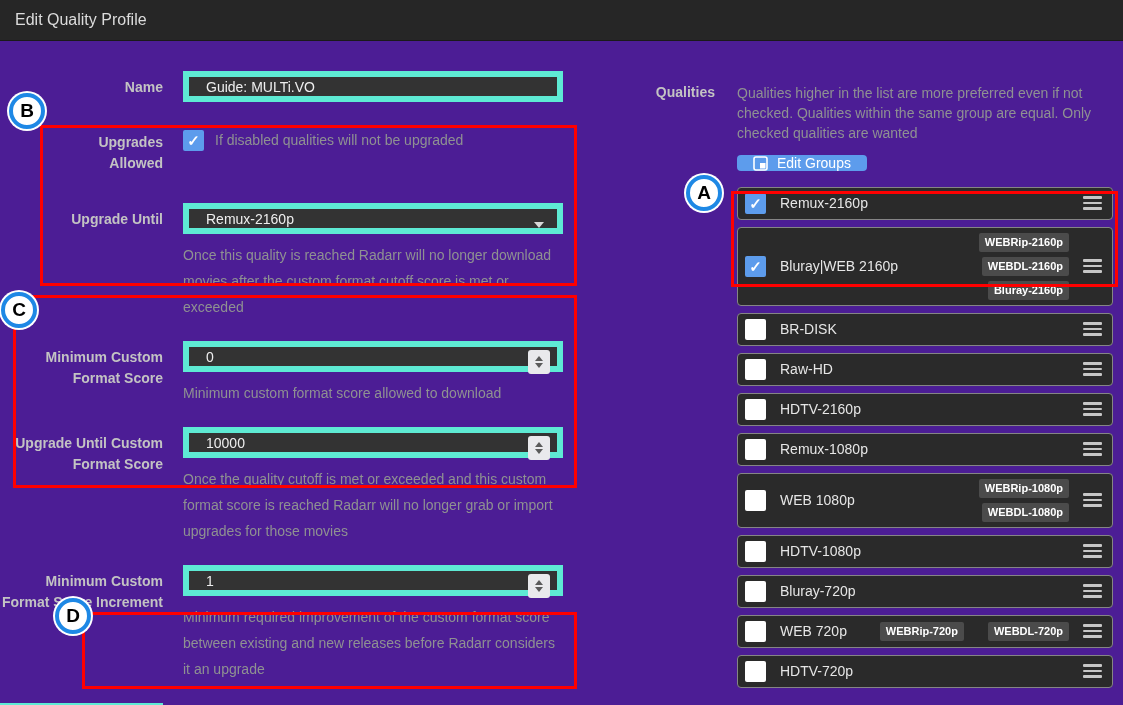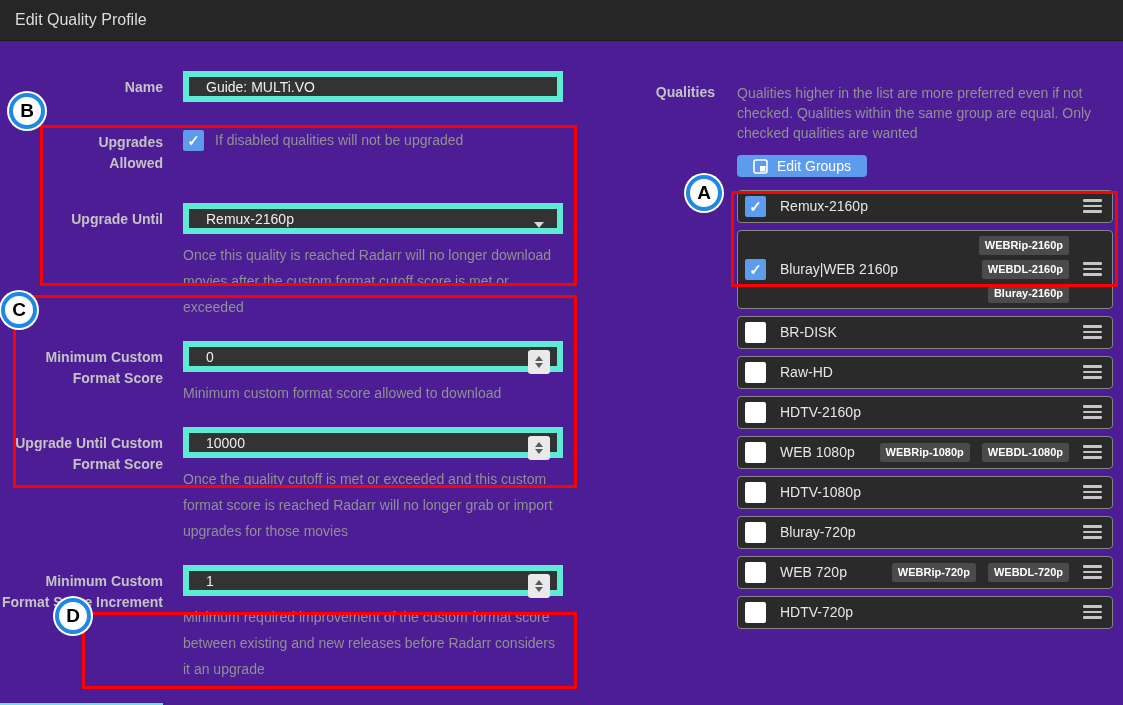--- a/index.html
+++ b/index.html
@@ -40,28 +40,28 @@
   .mb-name { margin-bottom:28px; }
   .mb-upg  { margin-bottom:29px; }
   .mb-std  { margin-bottom:21px; }
 
   
   .right-col { position:absolute; top:40px; left:655px; width:468px; padding-top:43px; }
   .right-grid { display:grid; grid-template-columns:60px 376px; column-gap:22px; }
   .q-label-col { text-align:right; font-weight:700; font-size:14px; color:#c3c3c3; padding-top:1px; }
   .q-desc { font-size:14px; line-height:20px; color:#8f9192; }
 
-  .edit-groups-btn { margin-top:12px; height:22px; background:#5d9cec; border:none; border-radius:4px;
+  .edit-groups-btn { margin-top:12px; height:16px; background:#5d9cec; border:none; border-radius:4px;
     color:#fff; font-size:14px; display:inline-flex; align-items:center; gap:9px; padding:0 16px; cursor:pointer; }
 
   .quality-list { margin-top:12px; display:flex; flex-direction:column; gap:7px; }
   .q-row { min-height:33px; border:1px solid #858585; border-radius:4px; background:#2a2a2a;
     display:flex; align-items:center; padding:5px 10px 5px 7px; gap:14px; }
   .q-name { font-size:14px; color:#e6e6e6; white-space:nowrap; }
-  .badges { margin-left:auto; display:flex; flex-wrap:wrap; justify-content:flex-end; gap:5px 12px; max-width:238px; }
+  .badges { margin-left:auto; display:flex; flex-wrap:wrap; justify-content:flex-end; gap:5px 24px; max-width:238px; }
   .badge { background:#4b4b4b; color:#fff; font-size:11px; font-weight:700; line-height:1;
     padding:4px 6px; border-radius:2px; white-space:nowrap; }
   .drag-handle { margin-left:auto; display:flex; flex-direction:column; gap:3px; cursor:grab; flex:0 0 auto; }
   .badges + .drag-handle { margin-left:0; }
   .drag-handle i { display:block; width:19px; height:2.5px; background:#c6c6c6; border-radius:1px; }
 
   
   .anno-box { position:absolute; border:3px solid #ff0000; pointer-events:none; z-index:5; }
   .anno-circle { position:absolute; width:36px; height:36px; border-radius:50%; background:#fff;
     border:4px solid #1e88e5; box-shadow:0 0 0 2px #fff; color:#000; font-weight:700; font-size:19px;
@@ -232,20 +232,29 @@
               <span class="checkbox"></span>
               <span class="q-name">HDTV-2160p</span>
               <span class="drag-handle">
                 <i></i>
                 <i></i>
                 <i></i>
               </span>
             </div>
             <div class="q-row">
               <span class="checkbox"></span>
+              <span class="q-name">Remux-1080p</span>
+              <span class="drag-handle">
+                <i></i>
+                <i></i>
+                <i></i>
+              </span>
+            </div>
+            <div class="q-row">
+              <span class="checkbox"></span>
               <span class="q-name">WEB 1080p</span>
               <span class="badges">
                 <span class="badge">WEBRip-1080p</span>
                 <span class="badge">WEBDL-1080p</span>
               </span>
               <span class="drag-handle">
                 <i></i>
                 <i></i>
                 <i></i>
               </span>

